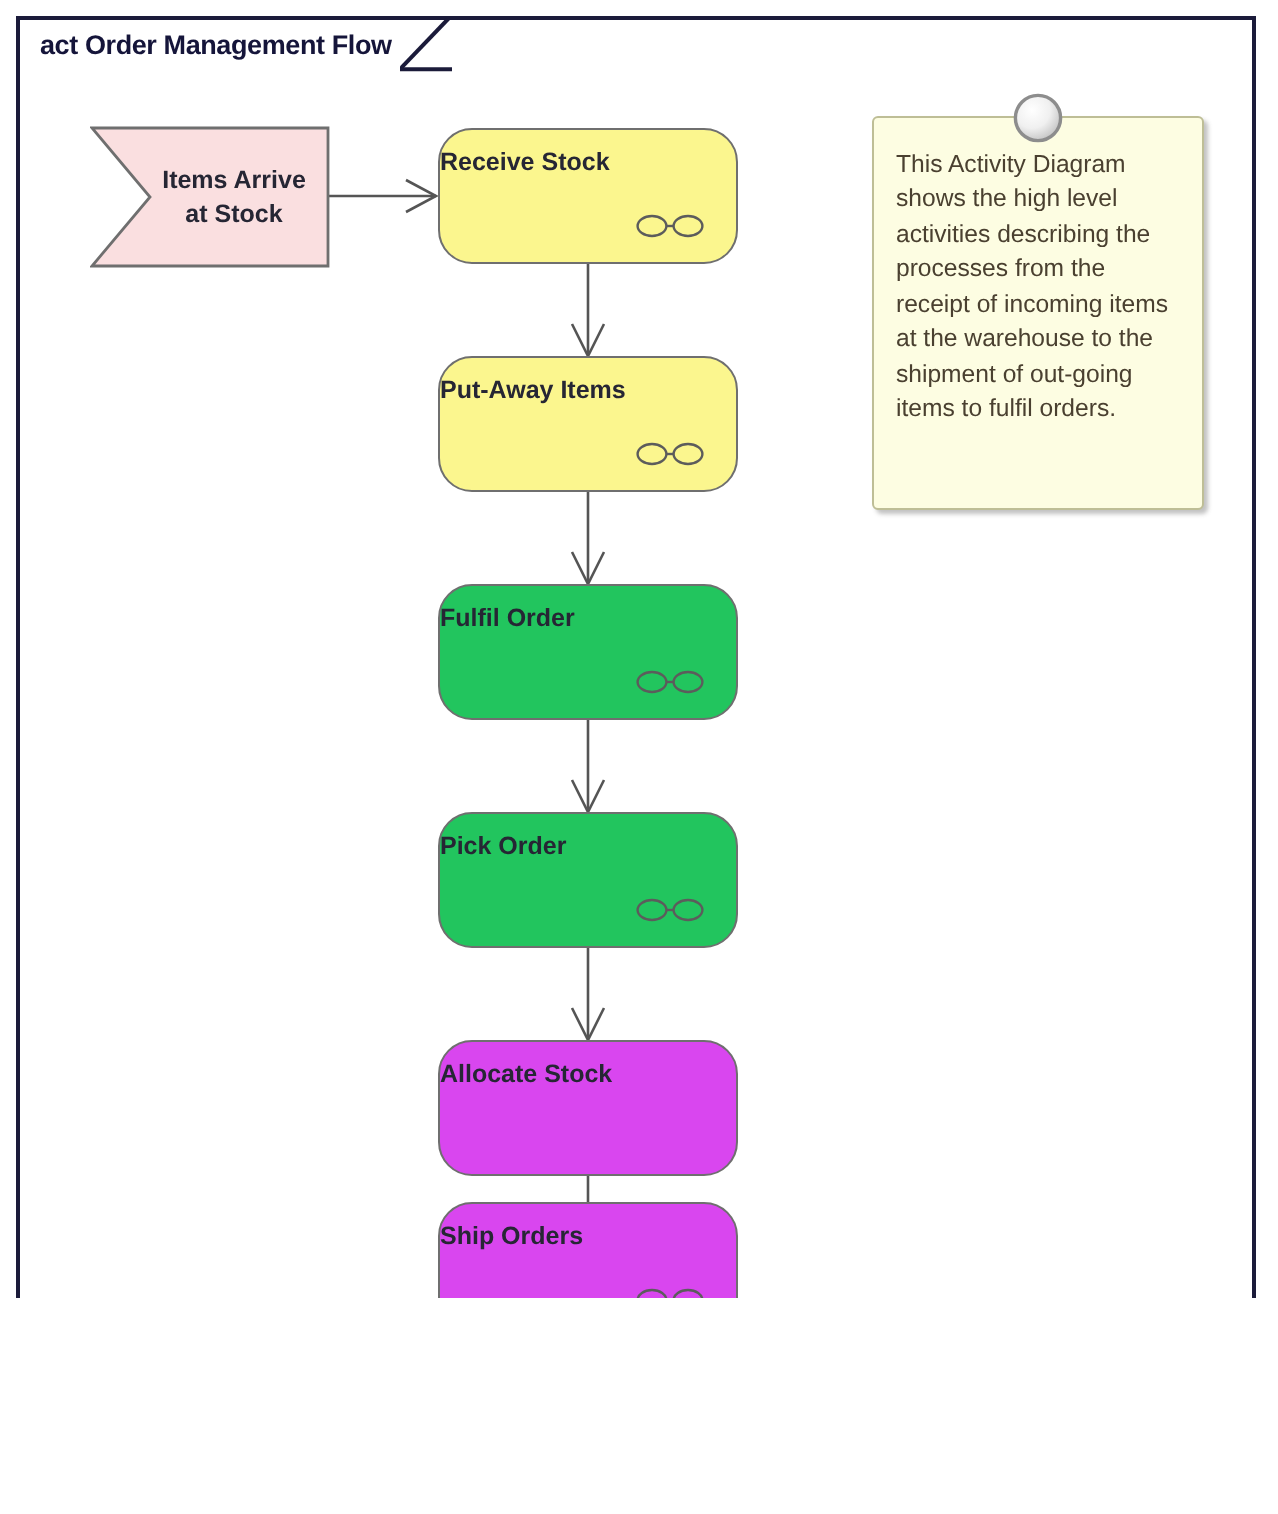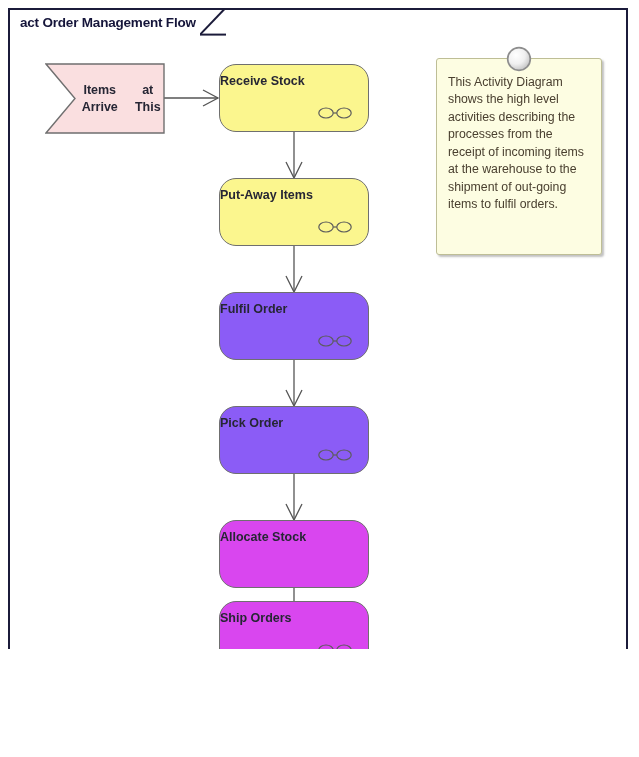--- a/index.html
+++ b/index.html
@@ -77,21 +77,21 @@
     z-index: 3;
   }
   .flag svg { display: block; }
   .flag-label {
     position: absolute;
     left: 0;
     top: 0;
     width: 100%;
     height: 100%;
     display: flex;
-    flex-direction: row;
+    flex-direction: column;
     align-items: center;
     justify-content: center;
     font-size: 12.5px;
     font-weight: bold;
     color: #262634;
     line-height: 1.35;
     text-align: center;
     padding-left: 24px;
     box-sizing: border-box;
     pointer-events: none;
@@ -120,21 +120,21 @@
   .rake {
     position: absolute;
     right: 16px;
     bottom: 11px;
     width: 34px;
     height: 14px;
   }
   .rake svg { display: block; }
 
   .fill-yellow  { background: #FBF68E; }
-  .fill-green   { background: #8b5cf6; }
+  .fill-green   { background: #22c55e; }
   .fill-purple  { background: #d946ef; }
 
   
   .final-node {
     position: absolute;
     width: 28px;
     height: 28px;
     z-index: 3;
   }
   .final-node svg { display: block; }
@@ -219,21 +219,21 @@
       <path d="M411,662 L426,670 L411,678"></path>
     </g>
   </svg>
 
   <div class="flag" style="left:45px; top:63px; width:120px; height:71px;">
     <svg width="120" height="71" viewBox="0 0 120 71">
       <path d="M1,1 L119,1 L119,70 L1,70 L30,35.5 Z" fill="#FADFE0" stroke="#6F6F6F" stroke-width="1.4" stroke-linejoin="miter"></path>
     </svg>
     <div class="flag-label">
       <span>Items Arrive</span>
-      <span>at This</span>
+      <span>at Stock</span>
     </div>
   </div>
 
   <div class="activity fill-yellow" style="left:219px; top:64px; width:150px; height:68px;">
     <div class="activity-label">Receive Stock</div>
     <div class="rake">
       <svg width="34" height="14" viewBox="0 0 34 14">
         <ellipse cx="8" cy="7" rx="7.2" ry="5" fill="none" stroke="#5c5c5c" stroke-width="1.2"></ellipse>
         <ellipse cx="26" cy="7" rx="7.2" ry="5" fill="none" stroke="#5c5c5c" stroke-width="1.2"></ellipse>
         <line x1="15.2" y1="7" x2="18.8" y2="7" stroke="#5c5c5c" stroke-width="1.2"></line>

